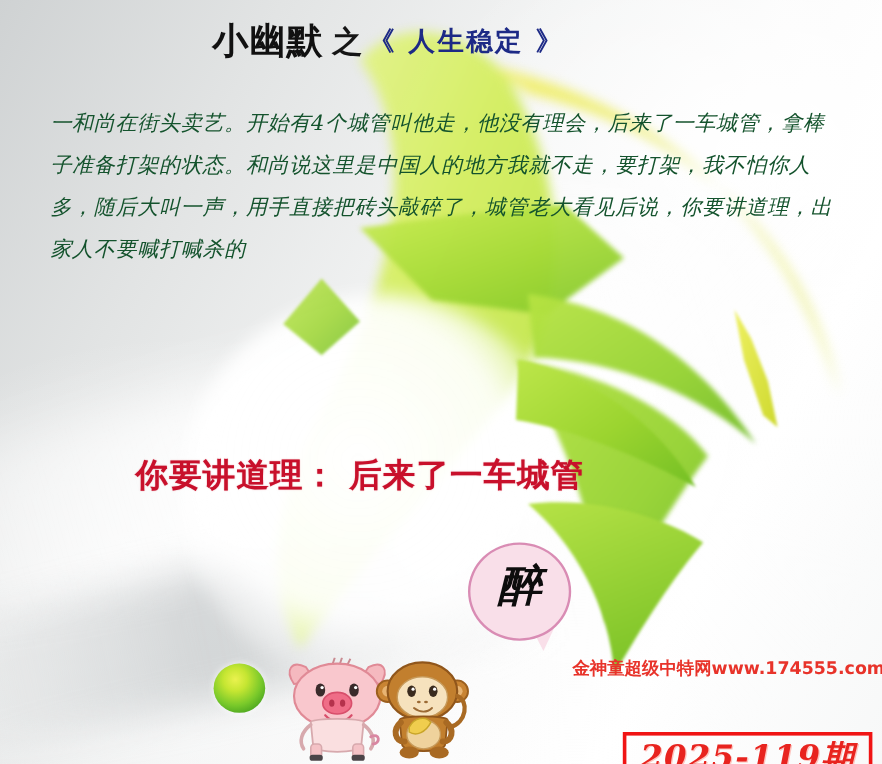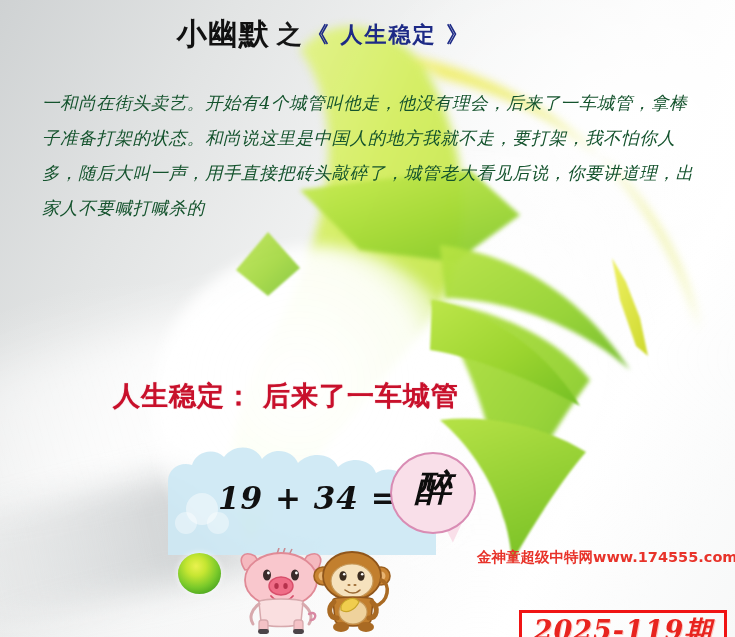--- a/index.html
+++ b/index.html
@@ -344,41 +344,23 @@
     <path d="M268,232 L300,268 L268,296 L236,270 Z" fill="url(#lg-fore)" opacity="0.85"></path>
   </svg>
 
   <div class="title-row">
     <span class="title-main">小幽默</span><span class="title-zhi">之</span><span class="title-sub">《 人生稳定 》</span>
   </div>
 
   <div class="story">一和尚在街头卖艺。开始有4个城管叫他走，他没有理会，后来了一车城管，拿棒子准备打架的状态。和尚说这里是中国人的地方我就不走，要打架，我不怕你人多，随后大叫一声，用手直接把砖头敲碎了，城管老大看见后说，你要讲道理，出家人不要喊打喊杀的</div>
 
   <div class="forecast">
-    <span class="fc-label">人生稳定：</span><span class="fc-val">后来了一车城管</span>
+    <span class="fc-label">你要讲道理：</span><span class="fc-val">后来了一车城管</span>
   </div>
 
-  <div class="cloud-panel">
-    <svg class="cloud-svg" viewBox="0 0 300 125">
-      <path d="M8,118 L8,44
-               C8,32 20,24 32,28
-               C36,14 54,10 64,20
-               C74,6 96,8 102,22
-               C112,10 132,12 138,26
-               C150,14 172,16 178,30
-               C190,18 212,22 216,36
-               C228,28 246,34 248,48
-               C262,46 274,54 276,66
-               L276,118 Z" fill="#cde8f4" opacity="0.92"></path>
-      <circle cx="42" cy="72" r="16" fill="#ffffff" opacity="0.45"></circle>
-      <circle cx="26" cy="86" r="11" fill="#ffffff" opacity="0.4"></circle>
-      <circle cx="58" cy="86" r="11" fill="#ffffff" opacity="0.4"></circle>
-    </svg>
-    <div class="equation">19 + 34 =</div>
-  </div>
 
   <div class="bubble-tail-edge"></div>
   <div class="bubble-tail"></div>
   <div class="bubble"></div>
   <div class="bubble-word">醉</div>
 
   <div class="green-orb"></div>
 
   <div class="mascot-strip">
 

